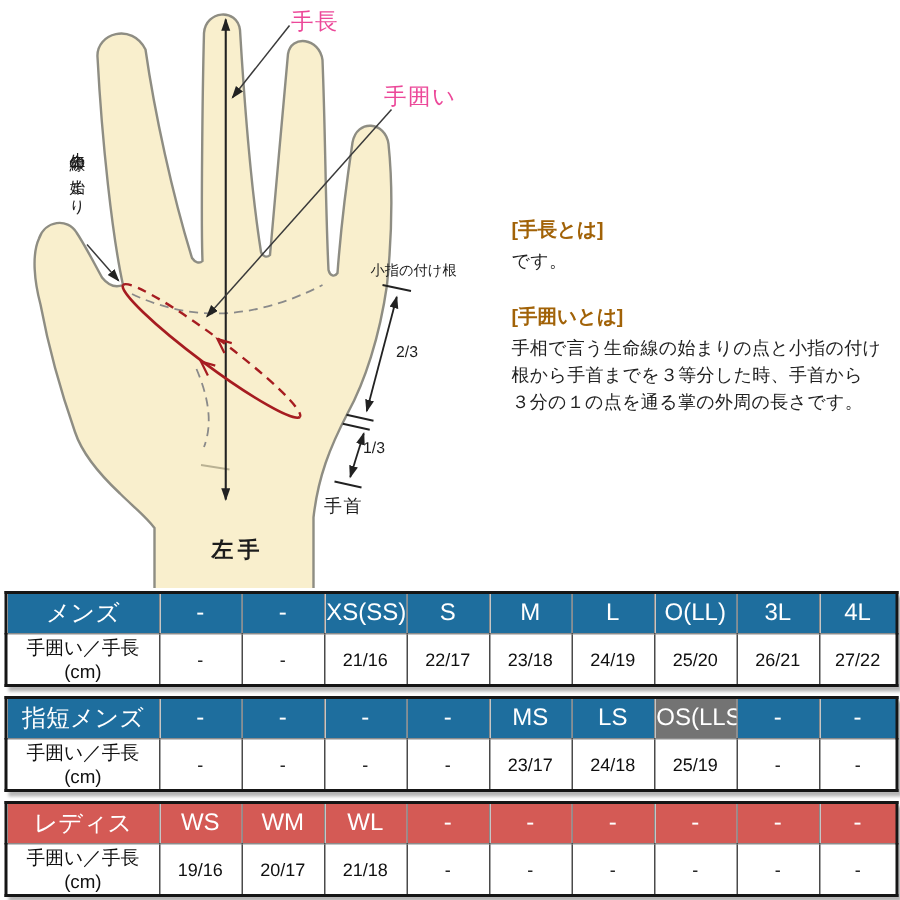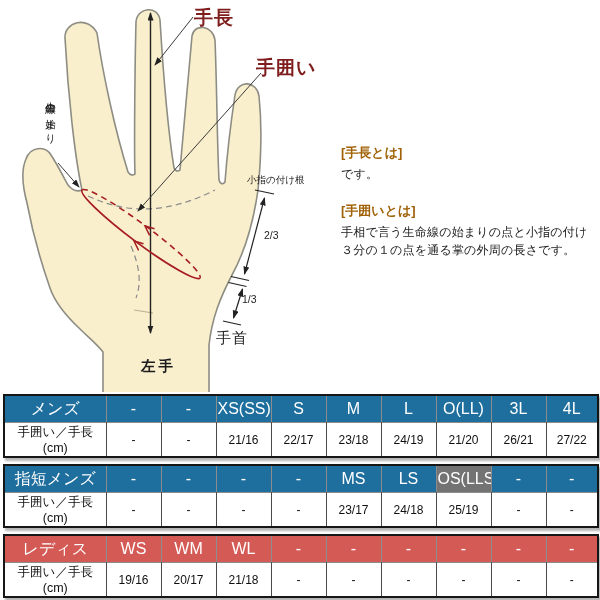--- a/index.html
+++ b/index.html
@@ -2,28 +2,28 @@
 <html><head>
 <meta charset="utf-8">
 <style>
   html,body{margin:0;padding:0;background:#fff;}
   body{font-family:"Liberation Sans","DejaVu Sans",sans-serif;}
   #stage{position:relative;width:600px;height:600px;background:#fff;overflow:hidden;}
 
   
   #hand-svg{position:absolute;left:0;top:0;}
   .dlabel{position:absolute;white-space:nowrap;color:#1c1c1c;}
-  .red-label{color:#7f1d1d;font-size:19px;font-weight:bold;letter-spacing:1px;}
+  .red-label{color:#ec4899;font-size:15px;font-weight:normal;letter-spacing:1px;}
   .lbl-tetyo{left:194px;top:5px;}
   .lbl-tegakoi{left:256px;top:55px;}
   .lbl-lifeline{left:44px;top:93px;font-size:10.5px;writing-mode:vertical-rl;text-orientation:upright;letter-spacing:1.5px;line-height:13px;}
   .lbl-pinky{left:247px;top:174px;font-size:9.5px;}
   .lbl-23{left:264px;top:229px;font-size:10.5px;}
   .lbl-13{left:242px;top:293px;font-size:10.5px;}
-  .lbl-wrist{left:216px;top:329px;font-size:15px;letter-spacing:1px;}
+  .lbl-wrist{left:216px;top:329px;font-size:12px;letter-spacing:1px;}
   .lbl-lefthand{left:141px;top:357px;font-size:14.5px;font-weight:bold;letter-spacing:3px;}
 
   
   #descriptions{position:absolute;left:341px;top:144px;width:258px;color:#222;}
   .desc-block{margin-bottom:19px;}
   .desc-heading{font-size:13px;font-weight:bold;line-height:18px;margin-bottom:3px;color:#a16207;}
   .desc-line{font-size:12px;line-height:18px;letter-spacing:0.2px;}
 
   
   .tbl{position:absolute;left:3px;width:594px;}
@@ -110,20 +110,21 @@
   <div class="dlabel lbl-lefthand">左手</div>
 
   <div id="descriptions">
     <div class="desc-block">
       <div class="desc-heading">[手長とは]</div>
       <div class="desc-line">です。</div>
     </div>
     <div class="desc-block">
       <div class="desc-heading">[手囲いとは]</div>
       <div class="desc-line">手相で言う生命線の始まりの点と小指の付け</div>
+      <div class="desc-line">根から手首までを３等分した時、手首から</div>
       <div class="desc-line">３分の１の点を通る掌の外周の長さです。</div>
     </div>
   </div>
 
   <div class="tbl tbl-1">
     <table>
         <colgroup>
           <col style="width: 102px;">
           <col style="width: 55px;">
           <col style="width: 55px;">
@@ -151,21 +152,21 @@
         </thead>
     <tbody>
           <tr>
             <td class="rowlabel">手囲い／手長(cm)</td>
             <td>-</td>
             <td>-</td>
             <td>21/16</td>
             <td>22/17</td>
             <td>23/18</td>
             <td>24/19</td>
-            <td>21/20</td>
+            <td>25/20</td>
             <td>26/21</td>
             <td>27/22</td>
           </tr>
         </tbody>
       </table>
   </div>
   <div class="tbl tbl-2">
     <table>
         <colgroup>
           <col style="width: 102px;">

